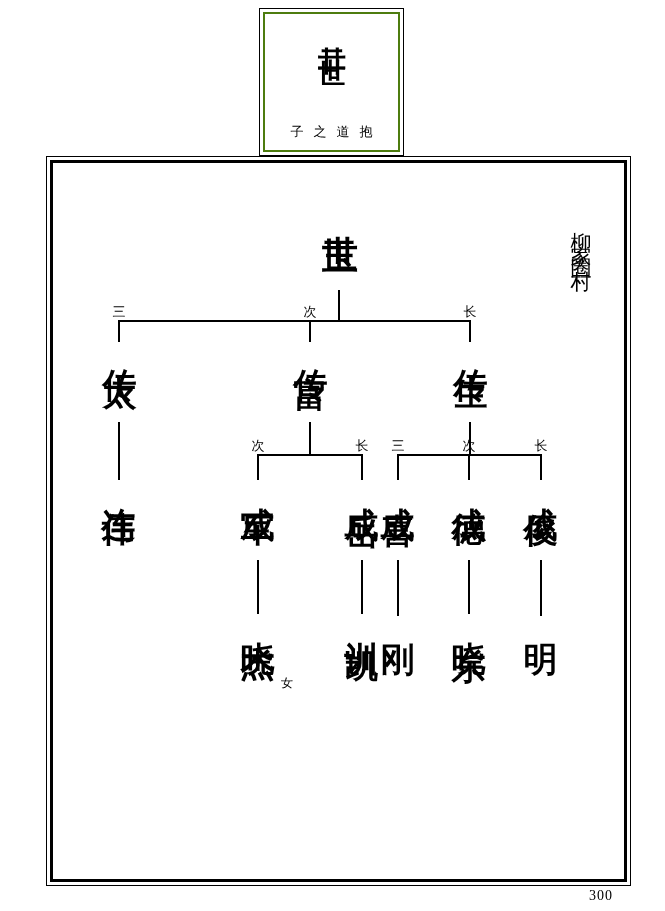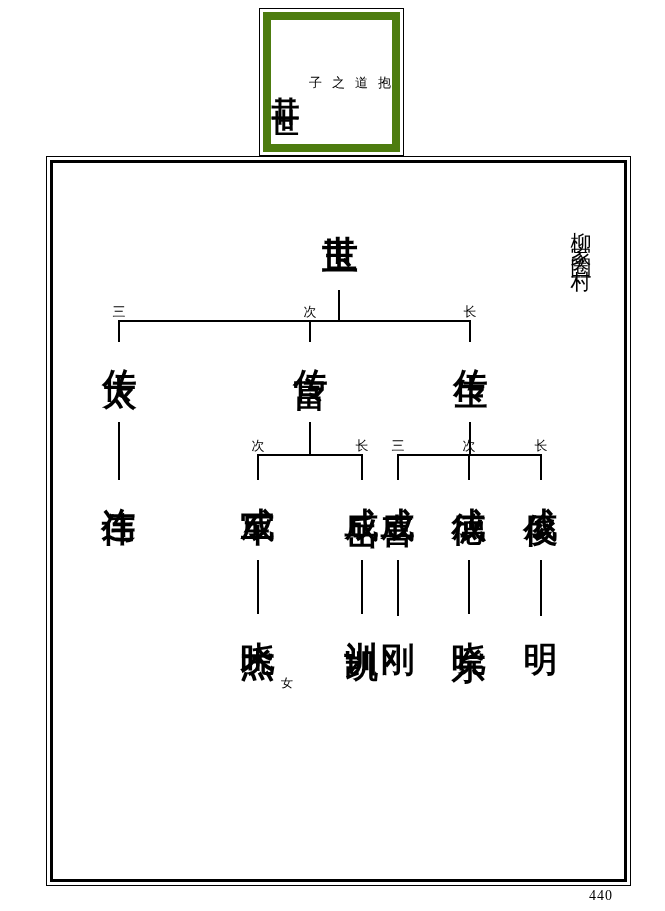--- a/index.html
+++ b/index.html
@@ -10,22 +10,22 @@
     color:#000;
   }
   .page { position:relative; width:665px; height:911px; background:#fff; overflow:hidden; }
 
   
   .header-box {
     position:absolute; left:259px; top:8px; width:145px; height:148px;
     border:1px solid #000; padding:3px; background:#fff; z-index:2;
   }
   .header-inner {
-    width:100%; height:100%; border:8px solid #4d7c0f;
-    display:flex; flex-direction:row; align-items:center; justify-content:space-between;
+    width:100%; height:100%; border:2px solid #4d7c0f;
+    display:flex; flex-direction:column; align-items:center; justify-content:space-between;
     padding:10px 0 9px;
   }
   .gen-title {
     writing-mode:vertical-rl; text-orientation:upright;
     font-size:28px; font-weight:bold; letter-spacing:6px; line-height:1;
   }
   .gen-subtitle { font-size:13px; letter-spacing:10px; padding-left:10px; white-space:nowrap; }
 
   
   .main-box {
@@ -116,15 +116,15 @@
       <div class="vname n34" style="left:291px; top:451px;">训凯</div>
       <div class="vname n34" style="left:327px; top:453px;">刚</div>
       <div class="vname n34" style="left:398px; top:451px;">晓东</div>
       <div class="vname n34" style="left:470px; top:453px;">明</div>
 
       <div class="village" style="left:517px; top:52px;">柳家圈村</div>
 
     </div>
   </div>
 
-  <div class="pagenum">440</div>
+  <div class="pagenum">300</div>
 
 </div>
 
 </body></html>

